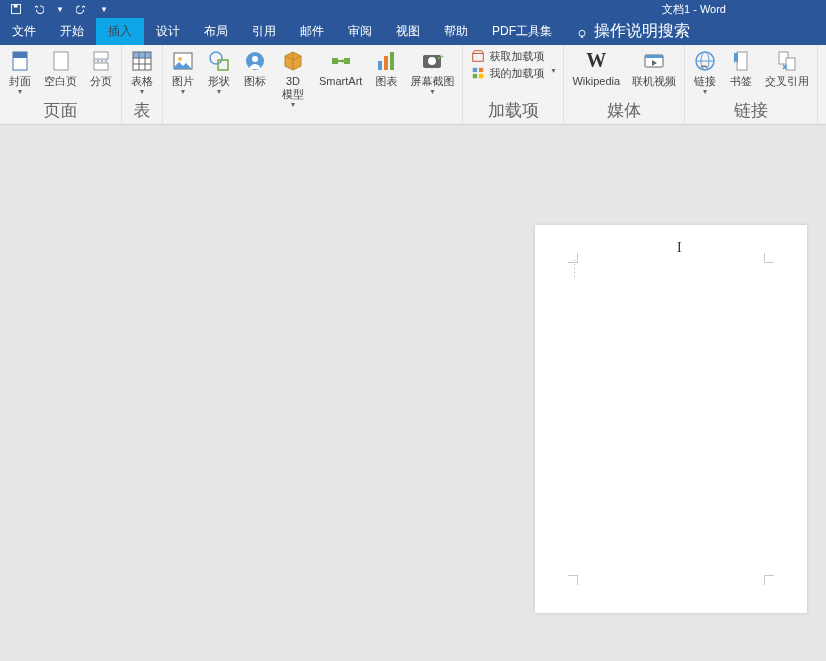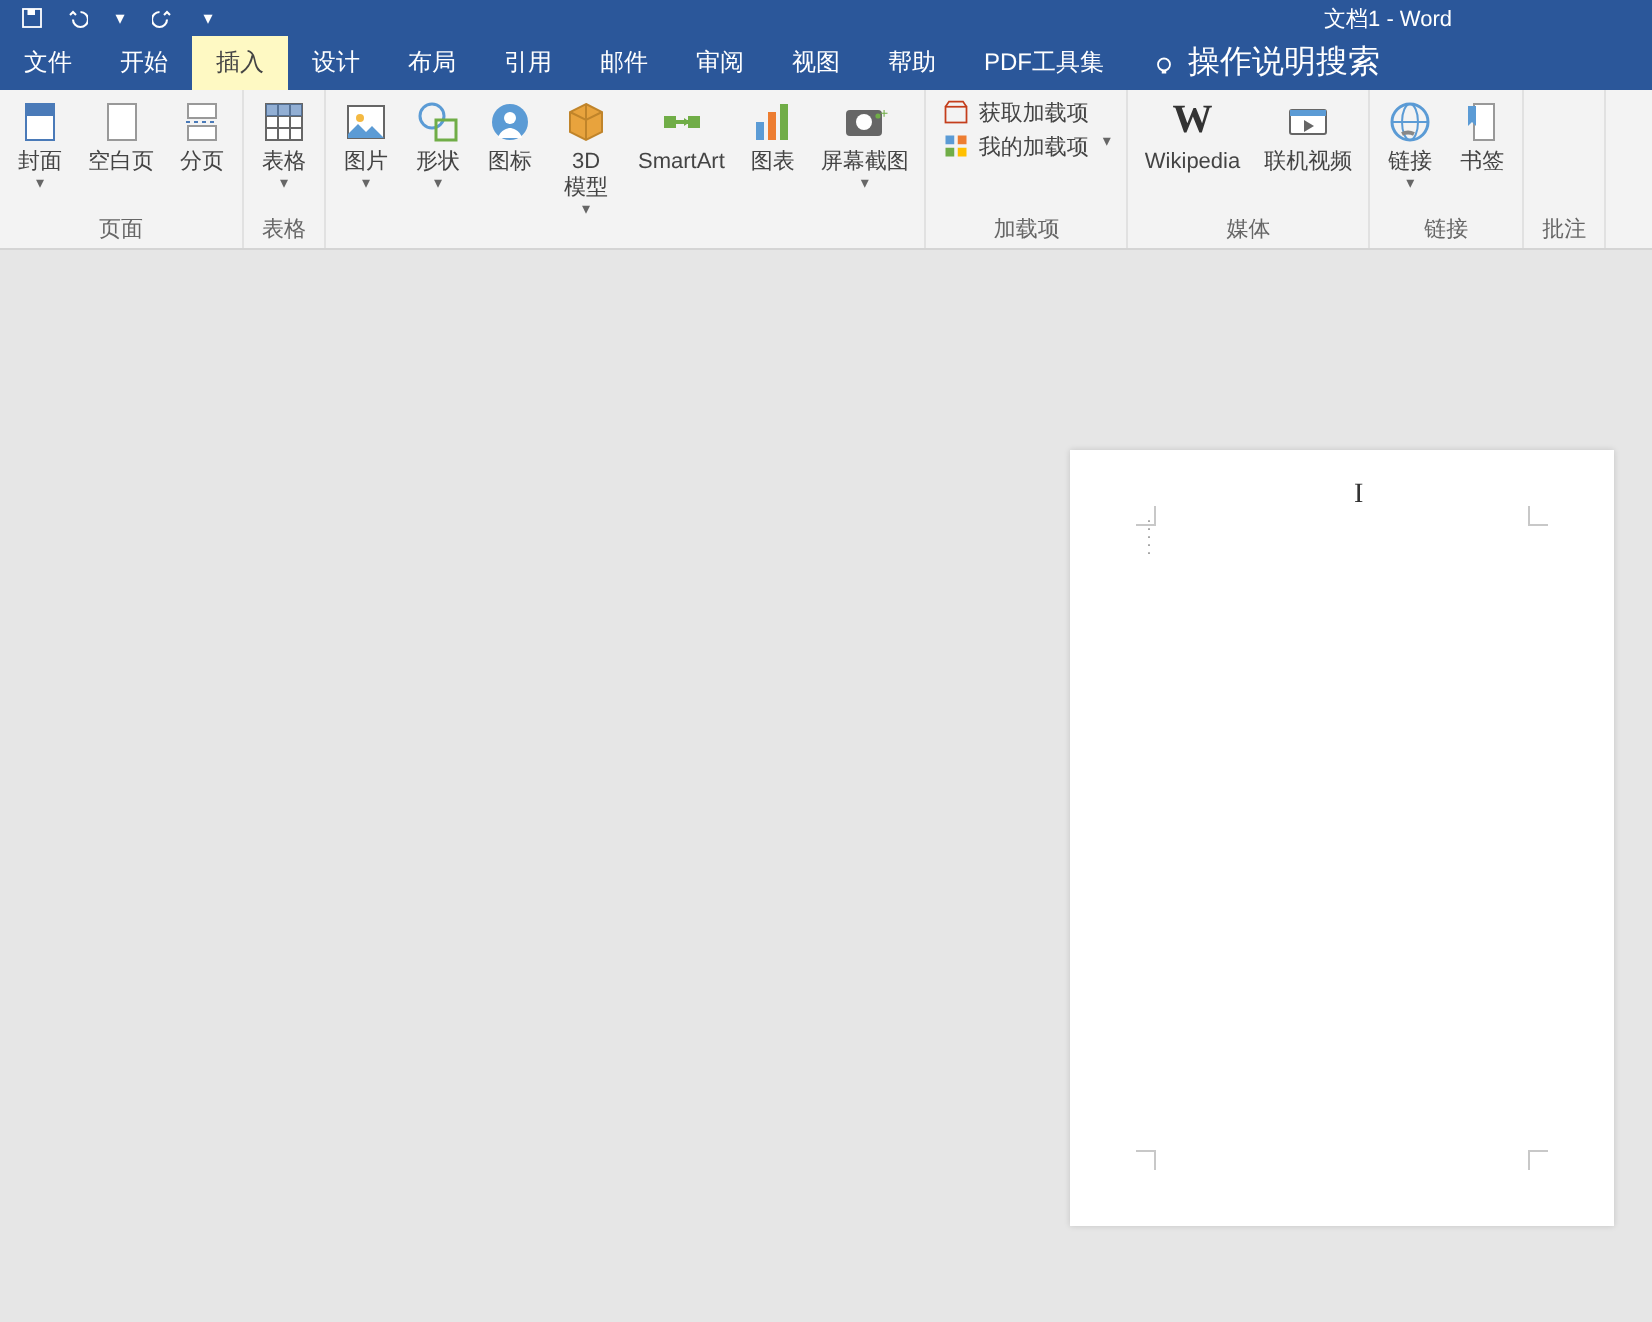--- a/index.html
+++ b/index.html
@@ -6,28 +6,28 @@
     body { width: 826px; height: 661px; background: #e6e6e6; overflow: hidden; }
     
     .titlebar { height: 18px; background: #2b579a; display: flex; align-items: center; position: relative; }
     .qat { display: flex; align-items: center; gap: 10px; padding-left: 10px; }
     .qat-item { width: 12px; height: 12px; display: inline-flex; align-items: center; justify-content: center; color: #fff; font-size: 11px; }
     .title-text { position: absolute; left: 50%; transform: translateX(-50%); color: #fff; font-size: 11px; white-space: nowrap; }
     .title-text { left: auto; right: 100px; transform: none; margin-left: 35px; }
     
     .tabbar { height: 27px; background: #2b579a; display: flex; align-items: stretch; }
     .tab { padding: 0 12px; display: flex; align-items: center; color: #fff; font-size: 12px; cursor: pointer; }
-    .tab.active { background: #fef9c3; color: #444; }
+    .tab.active { background: #0ea5e9; color: #444; }
     .tell-me { display: flex; align-items: center; gap: 6px; padding-left: 12px; color: #fff; font-size: 16px; }
     .bulb { width: 12px; height: 12px; display: inline-block; }
     
     .ribbon { height: 80px; background: #f3f3f3; border-bottom: 1px solid #d4d4d4; display: flex; overflow: hidden; }
     .group { display: flex; flex-direction: column; border-right: 1px solid #e1e1e1; padding: 2px 4px 0; }
     .group-content { flex: 1; display: flex; align-items: flex-start; gap: 4px; }
-    .group-label { font-size: 11px; color: #666; text-align: center; padding: 1px 0 2px; }
+    .group-label { font-size: 17px; color: #666; text-align: center; padding: 1px 0 2px; }
     
     .big-btn { display: flex; flex-direction: column; align-items: center; justify-content: flex-start; padding: 2px 4px; min-width: 32px; cursor: pointer; }
     .big-btn .icon { width: 24px; height: 24px; margin-bottom: 2px; }
     .big-btn .lbl { font-size: 11px; color: #444; text-align: center; line-height: 13px; white-space: nowrap; }
     .big-btn .drop { font-size: 8px; color: #666; line-height: 8px; }
     
     .small-col { display: flex; flex-direction: column; gap: 2px; justify-content: center; padding: 2px 4px; }
     .small-btn { display: flex; gap: 4px; font-size: 11px; color: #444; cursor: pointer; white-space: nowrap; }
     .small-btn .si { width: 14px; height: 14px; }
     
@@ -259,20 +259,28 @@
         <div class="lbl">链接</div>
           <div class="drop">▾</div>
       </div>
       <div class="big-btn">
         <svg class="icon" viewBox="0 0 24 24">
             <rect x="8" y="3" width="10" height="18" fill="#fff" stroke="#999"></rect>
             <path d="M5 4h4v10l-2-2-2 2z" fill="#5b9bd5"></path>
           </svg>
         <div class="lbl">书签</div>
       </div>
+      <div class="big-btn">
+        <svg class="icon" viewBox="0 0 24 24">
+            <rect x="4" y="3" width="9" height="12" fill="#fff" stroke="#999"></rect>
+            <rect x="11" y="9" width="9" height="12" fill="#fff" stroke="#999"></rect>
+            <path d="M8 16l4 4M8 20l4-4" stroke="#5b9bd5" stroke-width="1.5"></path>
+          </svg>
+        <div class="lbl">交叉引用</div>
+      </div>
     </div>
     <div class="group-label">链接</div>
   </div>
 
   <div class="group">
     <div class="group-content">
       <div class="big-btn">
         
         
       </div>

